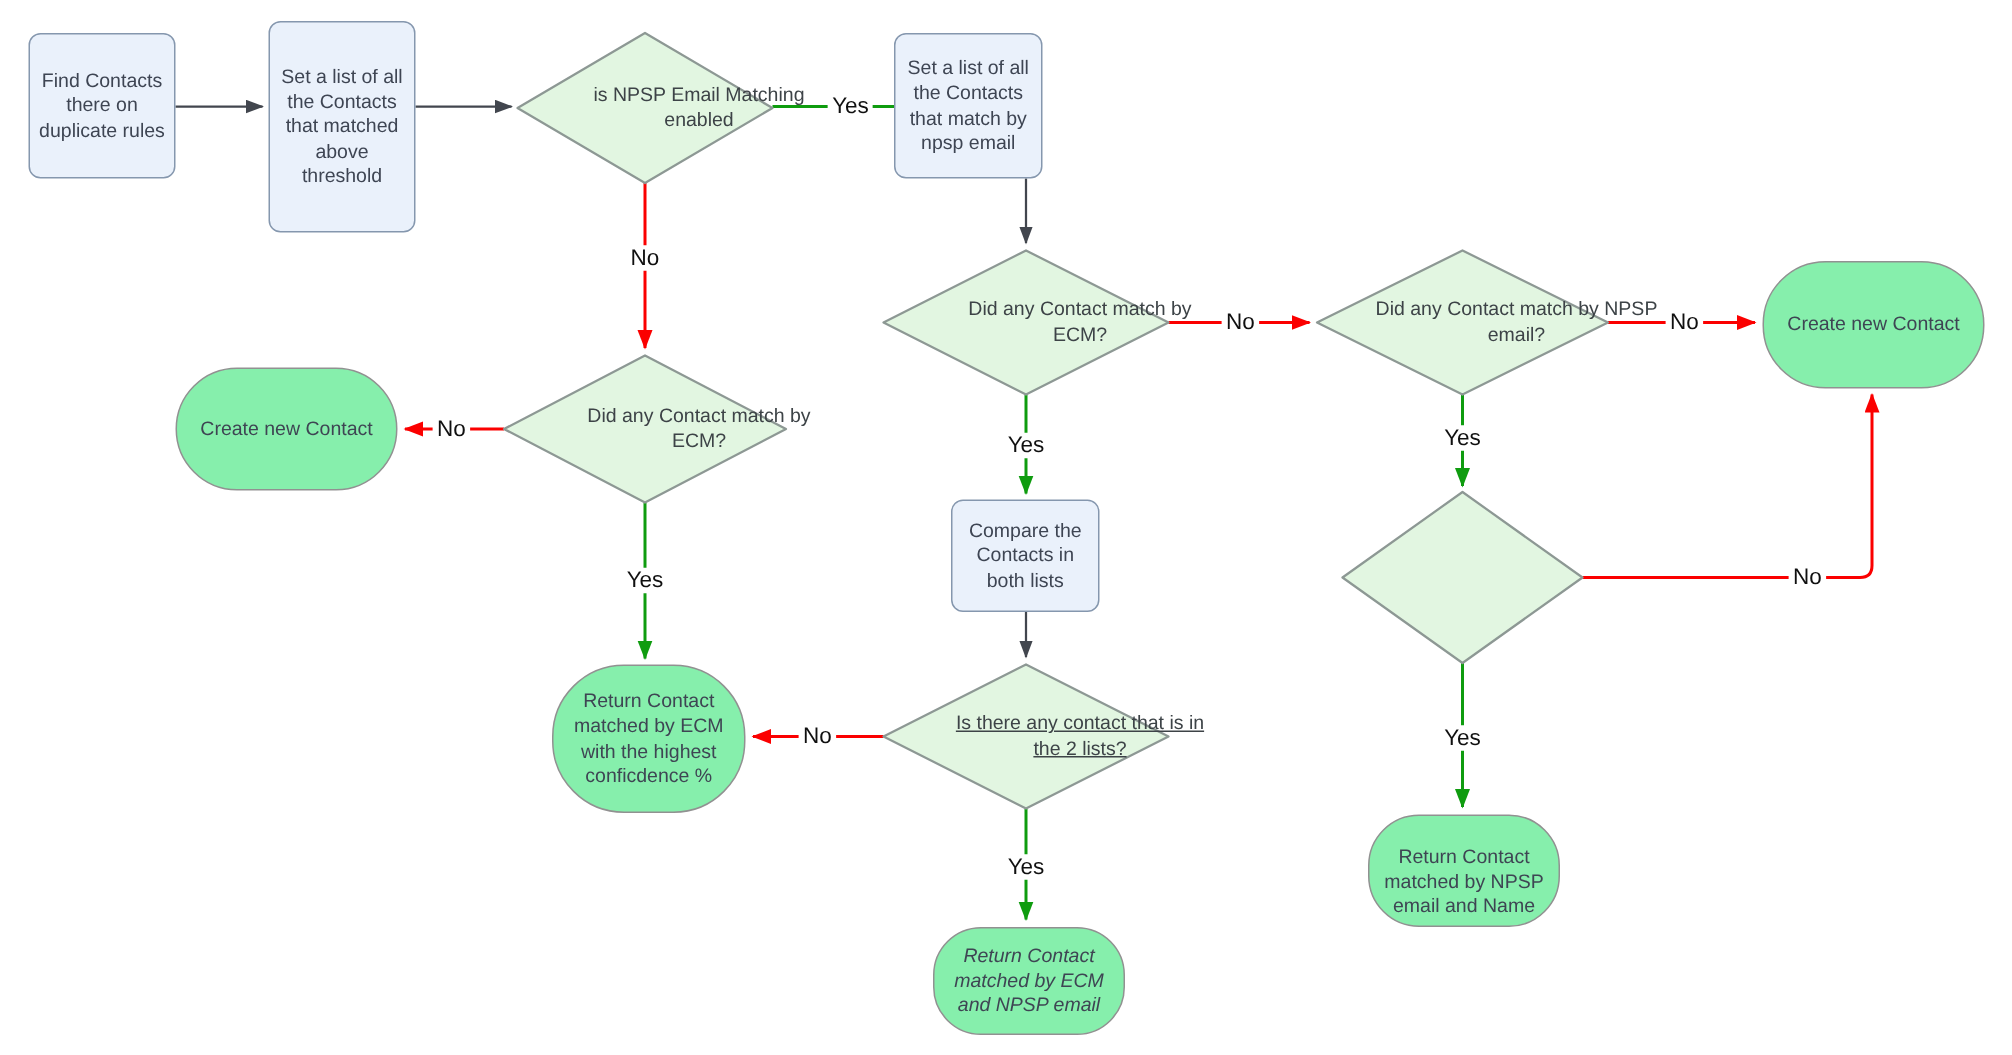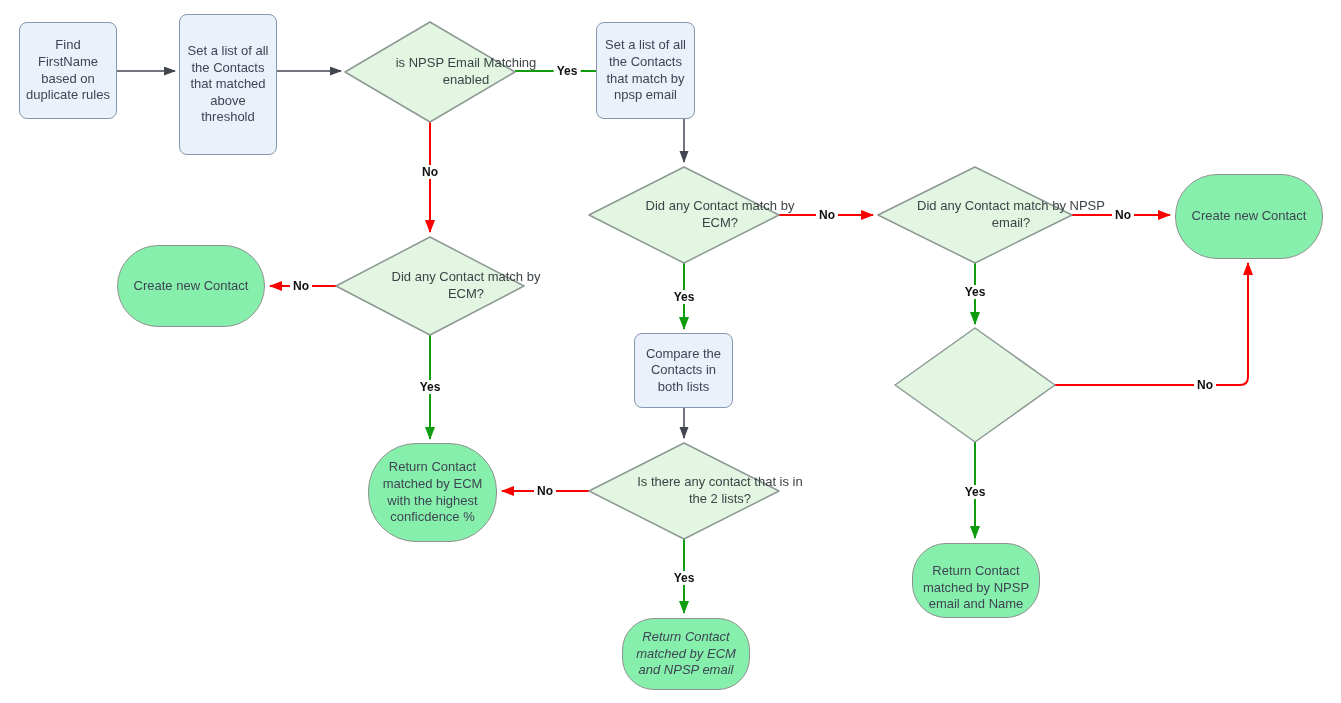--- a/index.html
+++ b/index.html
@@ -18,21 +18,21 @@
   }
   .terminal{
     background:#86efac;border:1.5px solid #919191;
   }
   .diamond-label{
     position:absolute;display:flex;align-items:center;justify-content:flex-start;
     text-align:center;font-size:13px;line-height:1.28;color:#3d4347;margin-left:36px;
   }
   .edge-label{
     position:absolute;transform:translate(-50%,-50%);
-    background:#ffffff;color:#101010;font-size:12px;font-weight:bold;
+    background:#ffffff;color:#101010;font-size:15px;font-weight:normal;
     padding:0 3px;white-space:nowrap;
   }
 </style>
 </head>
 <body>
 
 <div class="canvas">
 
   <svg class="edges-layer" width="1341" height="703" viewBox="0 0 1341 703">
     <defs>
@@ -68,21 +68,21 @@
 
     <polygon points="345,72 430,22 515,72 430,122" fill="#e2f6e1" stroke="#8d9894" stroke-width="1.5" stroke-linejoin="round"></polygon>
     <polygon points="589,215 684,167 779,215 684,263" fill="#e2f6e1" stroke="#8d9894" stroke-width="1.5" stroke-linejoin="round"></polygon>
     <polygon points="878,215 975,167 1072,215 975,263" fill="#e2f6e1" stroke="#8d9894" stroke-width="1.5" stroke-linejoin="round"></polygon>
     <polygon points="336,286 430,237 524,286 430,335" fill="#e2f6e1" stroke="#8d9894" stroke-width="1.5" stroke-linejoin="round"></polygon>
     <polygon points="589,491 684,443 779,491 684,539" fill="#e2f6e1" stroke="#8d9894" stroke-width="1.5" stroke-linejoin="round"></polygon>
     <polygon points="895,385 975,328 1055,385 975,442" fill="#e2f6e1" stroke="#8d9894" stroke-width="1.5" stroke-linejoin="round"></polygon>
   </svg>
 
   <div class="node process" style="left:19px;top:22px;width:98px;height:97px;">
-    <span>Find FirstName based on duplicate rules</span>
+    <span>Find Contacts there on duplicate rules</span>
   </div>
   <div class="node process" style="left:179px;top:14px;width:98px;height:141px;">
     <span>Set a list of all the Contacts that matched above threshold</span>
   </div>
   <div class="node process" style="left:596px;top:22px;width:99px;height:97px;">
     <span>Set a list of all the Contacts that match by npsp email</span>
   </div>
   <div class="node process" style="left:634px;top:333px;width:99px;height:75px;">
     <span>Compare the Contacts in both lists</span>
   </div>
@@ -108,21 +108,21 @@
   </div>
   <div class="diamond-label" style="left:599px;top:187px;width:170px;height:56px;">
     <span>Did any Contact match by ECM?</span>
   </div>
   <div class="diamond-label" style="left:880px;top:187px;width:190px;height:56px;">
     <span>Did any Contact match by NPSP email?</span>
   </div>
   <div class="diamond-label" style="left:345px;top:258px;width:170px;height:56px;">
     <span>Did any Contact match by ECM?</span>
   </div>
-  <div class="diamond-label" style="left:594px;top:456px;width:180px;height:70px;">
+  <div class="diamond-label" style="left:594px;top:456px;width:180px;height:70px;text-decoration:underline;">
     <span>Is there any contact that is in the 2 lists?</span>
   </div>
 
   <div class="edge-label" style="left:567px;top:71px;">Yes</div>
   <div class="edge-label" style="left:430px;top:172px;">No</div>
   <div class="edge-label" style="left:827px;top:215px;">No</div>
   <div class="edge-label" style="left:684px;top:297px;">Yes</div>
   <div class="edge-label" style="left:1123px;top:215px;">No</div>
   <div class="edge-label" style="left:975px;top:292px;">Yes</div>
   <div class="edge-label" style="left:301px;top:286px;">No</div>

